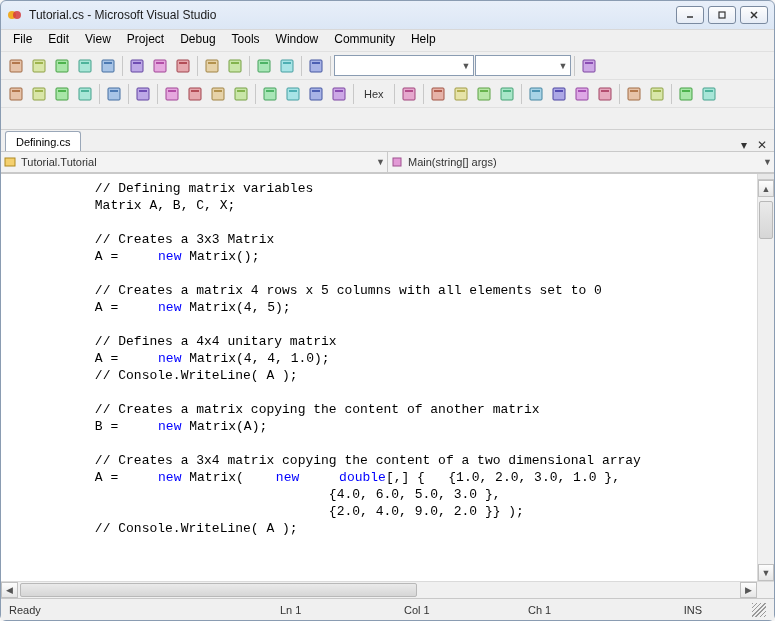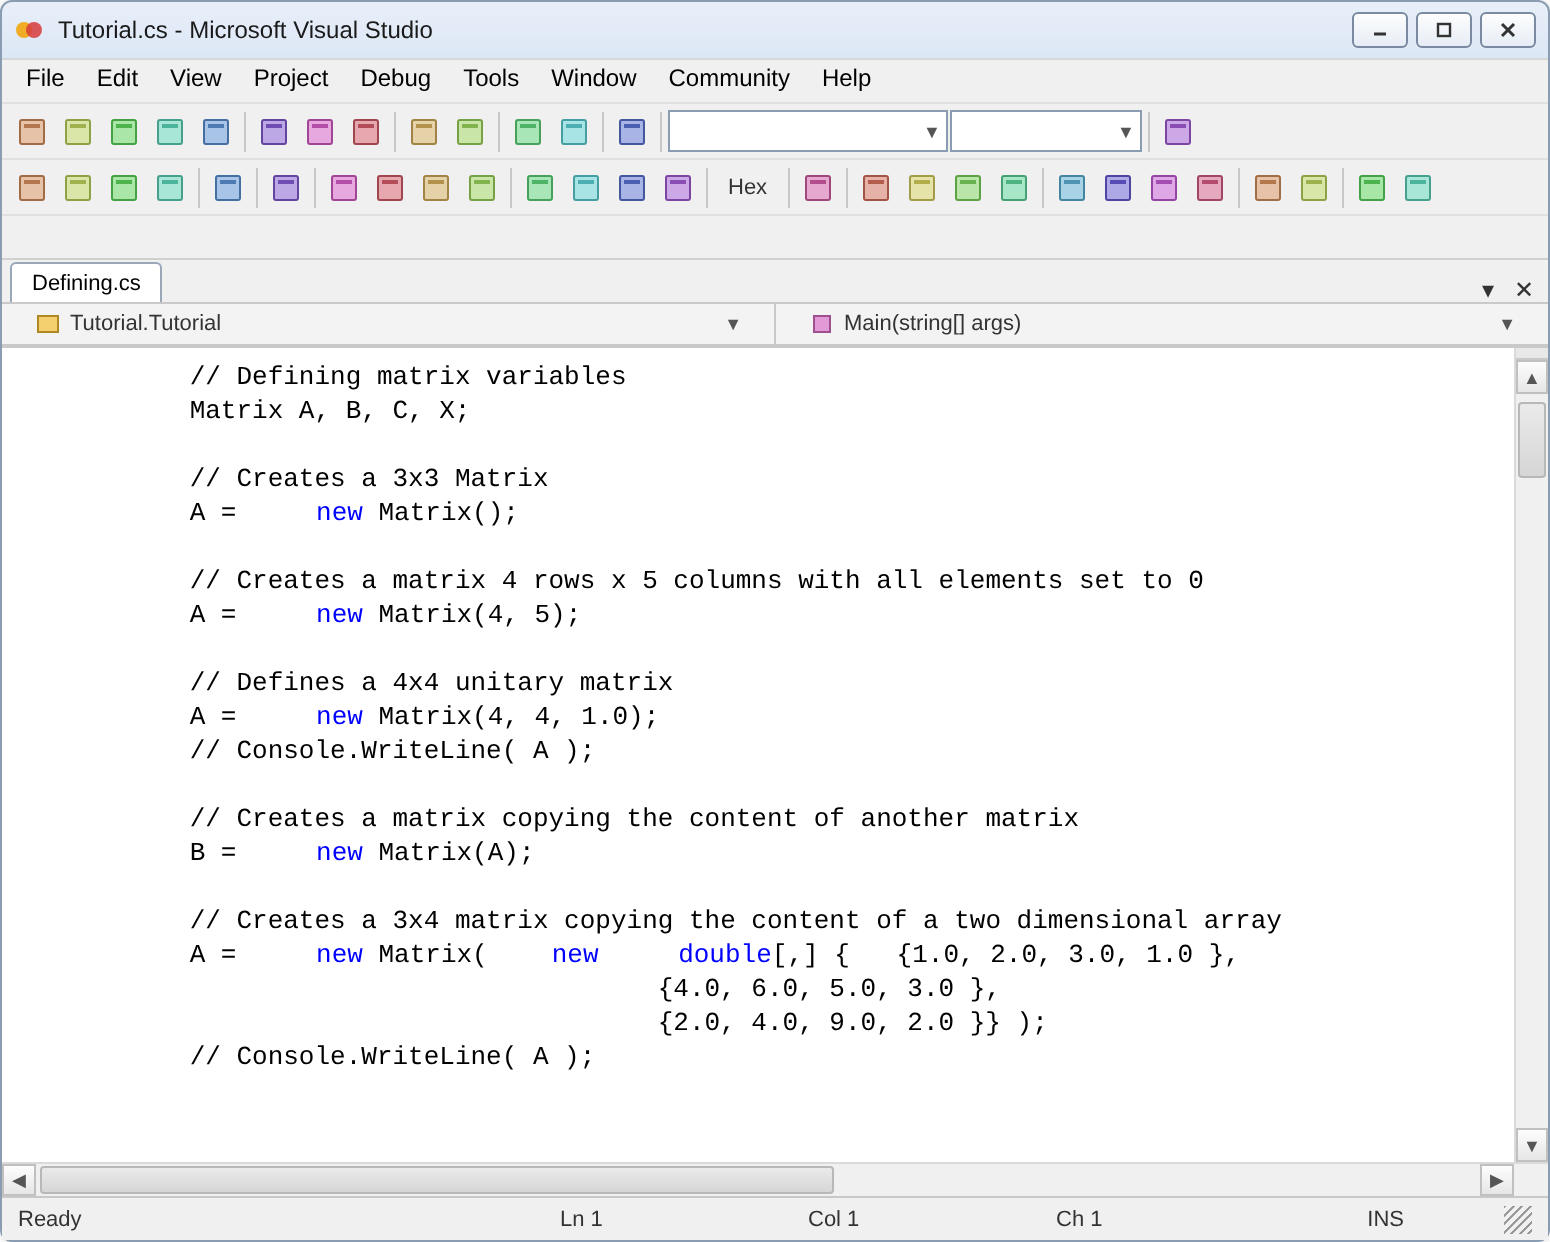--- a/index.html
+++ b/index.html
@@ -21,21 +21,21 @@
 .tb-combo.long { width: 140px; }
 .tb-combo.short { width: 96px; }
 .tb-combo .arrow { margin-left: auto; width: 14px; text-align: center; color: #555; font-size: 9px; }
 .tb-text { font-size: 11px; color: #333; padding: 0 2px; }
 .blank-strip { height: 22px; background: #f0f0f0; border-top: 1px solid #e0e0e0; }
 .tabstrip { height: 22px; background: #f0f0f0; display: flex; align-items: flex-end; padding: 0 4px; border-top: 1px solid #d0d0d0; position: relative; }
 .tab { height: 20px; padding: 0 10px; border: 1px solid #9aa7b8; border-bottom: none; background: #fff; font-size: 11px; display: flex; align-items: center; border-radius: 3px 3px 0 0; }
 .tabstrip-right { margin-left: auto; display: flex; align-items: center; gap: 6px; padding-right: 2px; }
 .pin-icon, .x-icon { width: 12px; height: 12px; display: flex; align-items: center; justify-content: center; color: #333; }
 .dropdowns { height: 22px; background: #f0f0f0; display: flex; border-top: 1px solid #c9c9c9; border-bottom: 1px solid #c9c9c9; }
-.dd { flex: 1; display: flex; align-items: center; padding: 0 16px; border-right: 1px solid #c9c9c9; background: #f3f3f3; }
+.dd { flex: 1; display: flex; align-items: center; padding: 0 2px; border-right: 1px solid #c9c9c9; background: #f3f3f3; }
 .dd:last-child { border-right: none; }
 .dd-icon { width: 14px; height: 14px; margin-right: 4px; }
 .dd-icon svg { width: 14px; height: 14px; }
 .dd-text { flex: 1; font-size: 11px; color: #333; }
 .dd-arrow { font-size: 9px; color: #555; }
 .editor-wrap { flex: 1; display: flex; flex-direction: column; background: #fff; border-top: 1px solid #c9c9c9; overflow: hidden; }
 .editor { flex: 1; overflow: hidden; display: flex; }
 .code { flex: 1; font-family: "Courier New", monospace; font-size: 13px; line-height: 17px; white-space: pre; padding: 6px 0 6px 8px; color: #000; overflow: hidden; }
 .editor-vscroll { width: 17px; background: #f0f0f0; border-left: 1px solid #dadada; display: flex; flex-direction: column; }
 .vs-btn { height: 17px; display: flex; align-items: center; justify-content: center; font-size: 9px; color: #555; background: linear-gradient(#fdfdfd,#e6e6e6); border: 1px solid #c0c0c0; margin: 0; }

